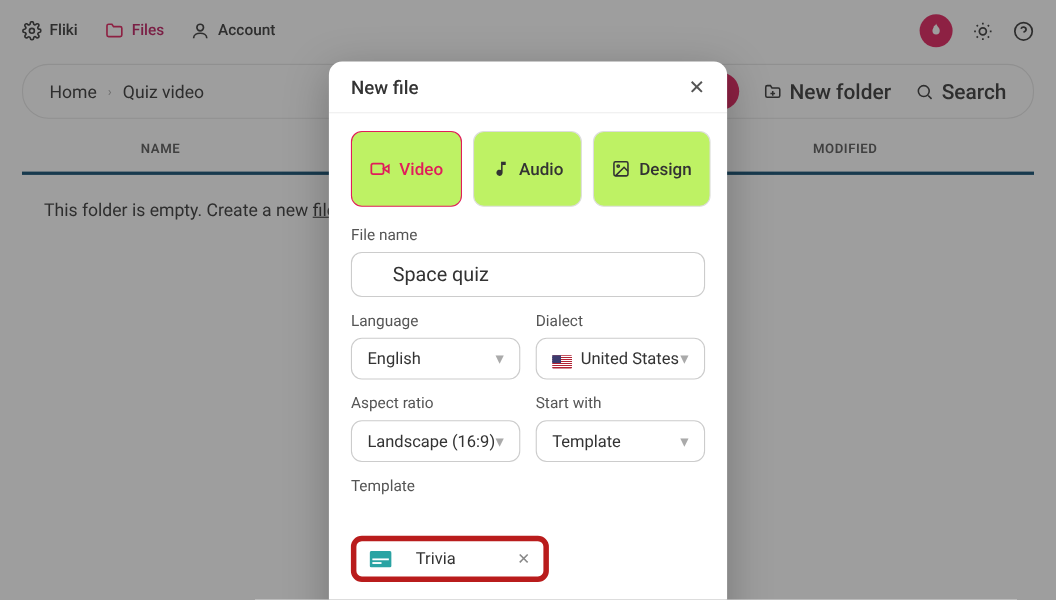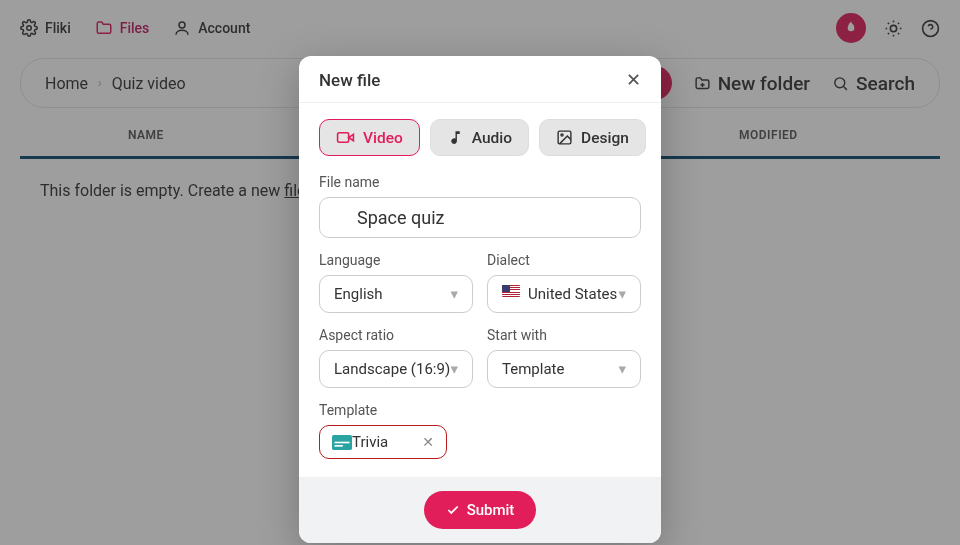--- a/index.html
+++ b/index.html
@@ -35,33 +35,33 @@
   
   
   .dialog { width: 362px; background: #fff; border-radius: 12px; box-shadow: 0 10px 40px rgba(0,0,0,0.25); overflow: hidden; }
   .dialog-header { display: flex; align-items: center; justify-content: space-between; padding: 14px 20px 12px; border-bottom: 1px solid #eee; }
   .dialog-title { font-size: 17px; font-weight: 500; color: #333; }
   .dialog-close { cursor: pointer; color: #555; font-size: 18px; line-height: 1; }
   
   .dialog-body { padding: 16px 20px 18px; }
   
   .type-tabs { display: flex; gap: 10px; margin-bottom: 18px; }
-  .type-tab { flex: none; display: flex; align-items: center; gap: 8px; border: 1px solid #ddd; border-radius: 10px; padding: 8px 16px; font-size: 15.5px; font-weight: 500; cursor: pointer; background: #e5e5e5; color: #333; }
+  .type-tab { flex: none; display: flex; align-items: center; gap: 8px; border: 1px solid #ddd; border-radius: 10px; padding: 24px 16px; font-size: 15.5px; font-weight: 500; cursor: pointer; background: #bef264; color: #333; }
   .type-tab.active { border-color: #e11d5a; color: #e11d5a; }
   
   .field-label { font-size: 14px; color: #555; margin-bottom: 7px; }
   .field-input, .field-select { width: 100%; border: 1px solid #ccc; border-radius: 10px; padding: 9px 14px; font-size: 15px; color: #333; background: #fff; position: relative; display: flex; align-items: center; justify-content: space-between; cursor: pointer; }
   .field-input input { border: none; outline: none; width: 100%; font-size: 18px; color: #333; background: transparent; margin-left: 23px; }
   .field-select .caret { color: #aaa; }
   
   .field-row { display: flex; gap: 14px; margin-top: 14px; }
   .field-col { flex: 1; }
   
   .template-field { margin-top: 14px; }
-  .template-chip { display: inline-flex; align-items: center; gap: 0; border: 1px solid #b91c1c; border-radius: 10px; padding: 7px 12px; font-size: 15px; color: #333; }
+  .template-chip { display: inline-flex; align-items: center; gap: 22px; border: 5px solid #b91c1c; border-radius: 10px; padding: 7px 12px; font-size: 15px; color: #333; margin-top: 30px; }
   .template-chip .chip-x { color: #888; cursor: pointer; font-size: 14px; margin-left: 34px; }
   
   .dialog-footer { background: #f1f2f3; padding: 14px 20px; display: flex; justify-content: center; }
   .btn-submit { background: #e11d5a; color: #fff; border: none; border-radius: 24px; padding: 10px 22px; font-size: 15px; font-weight: 500; display: flex; align-items: center; gap: 7px; cursor: pointer; }
   
   .flag { display:inline-block; width:18px; height:12px; background: linear-gradient(to bottom, #b22234 0 7.7%, #fff 7.7% 15.4%, #b22234 15.4% 23%, #fff 23% 30.8%, #b22234 30.8% 38.5%, #fff 38.5% 46.2%, #b22234 46.2% 53.8%, #fff 53.8% 61.5%, #b22234 61.5% 69.2%, #fff 69.2% 76.9%, #b22234 76.9% 84.6%, #fff 84.6% 92.3%, #b22234 92.3% 100%); position:relative; border-radius:1px; }
   .flag::before { content:""; position:absolute; top:0; left:0; width:8px; height:6.5px; background:#3c3b6e; }
 </style>
 </head>
 <body>
@@ -198,21 +198,21 @@
         <div class="field-col">
           <div class="field-label">Language</div>
           <div class="field-select">
             <span>English</span>
             <span class="caret">▾</span>
           </div>
         </div>
         <div class="field-col">
           <div class="field-label">Dialect</div>
           <div class="field-select">
-            <span style="display:flex;align-items:flex-start;gap:8px">
+            <span style="display:flex;align-items:flex-end;gap:8px">
               <span class="flag"></span>
               <span>United States</span>
             </span>
             <span class="caret">▾</span>
           </div>
         </div>
       </div>
 
       <div class="field-row">
         <div class="field-col">

